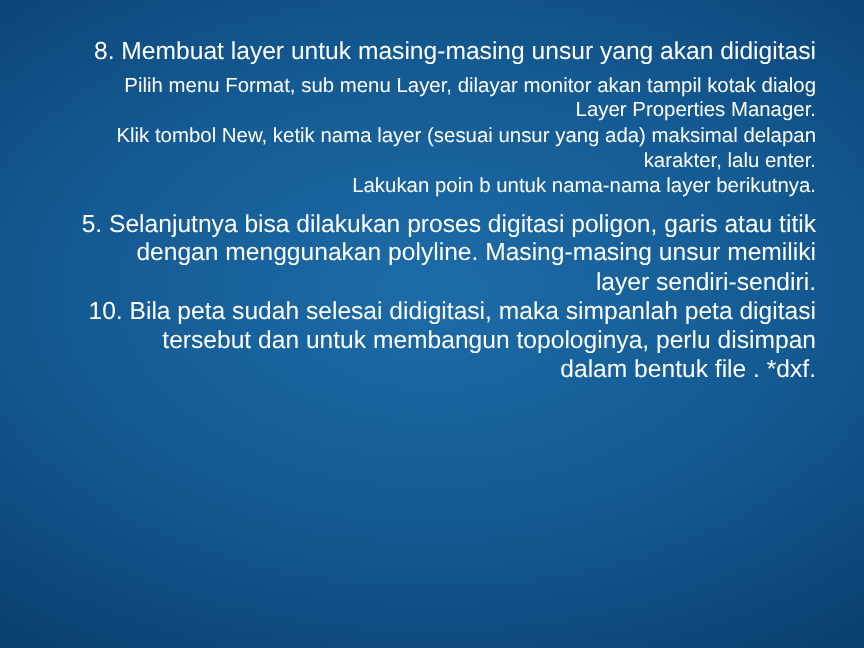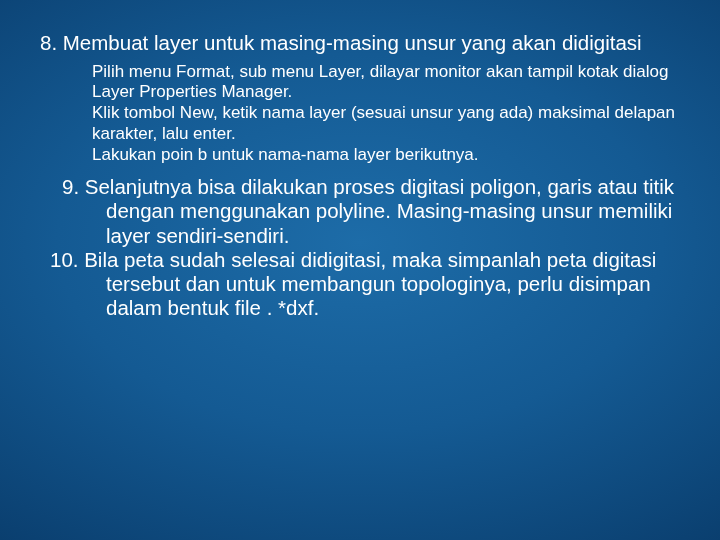--- a/index.html
+++ b/index.html
@@ -12,20 +12,21 @@
   body {
     background: radial-gradient(ellipse 120% 100% at 50% 45%, #1d6ca8 0%, #145a93 35%, #0a3e6e 70%, #052a50 100%);
     font-family: Verdana, Geneva, sans-serif;
     color: #ffffff;
   }
   .slide {
     padding: 30px 40px 20px 40px;
     box-sizing: border-box;
     width: 100%;
     height: 100%;
+    text-align: right;
   }
   .item8-title {
     font-size: 20.5px;
     line-height: 1.25;
     margin-bottom: 6px;
     padding-left: 24px;
     text-indent: -24px;
   }
   .sub-list {
     font-size: 17px;
@@ -58,16 +59,16 @@
 <div class="slide">
 
   <div class="item8-title">8. Membuat layer untuk masing-masing unsur yang akan didigitasi</div>
 
   <div class="sub-list">
     <div class="sub-item">Pilih menu Format, sub menu Layer, dilayar monitor akan tampil kotak dialog Layer Properties Manager.</div>
     <div class="sub-item">Klik tombol New, ketik nama layer (sesuai unsur yang ada) maksimal delapan karakter, lalu enter.</div>
     <div class="sub-item">Lakukan poin b untuk nama-nama layer berikutnya.</div>
   </div>
 
-  <div class="item9">9. Selanjutnya bisa dilakukan proses digitasi poligon, garis atau titik dengan menggunakan polyline. Masing-masing unsur memiliki layer sendiri-sendiri.</div>
+  <div class="item9">5. Selanjutnya bisa dilakukan proses digitasi poligon, garis atau titik dengan menggunakan polyline. Masing-masing unsur memiliki layer sendiri-sendiri.</div>
   <div class="item10">10. Bila peta sudah selesai didigitasi, maka simpanlah peta digitasi tersebut dan untuk membangun topologinya, perlu disimpan dalam bentuk file . *dxf.</div>
 
 </div>
 
 </body></html>

